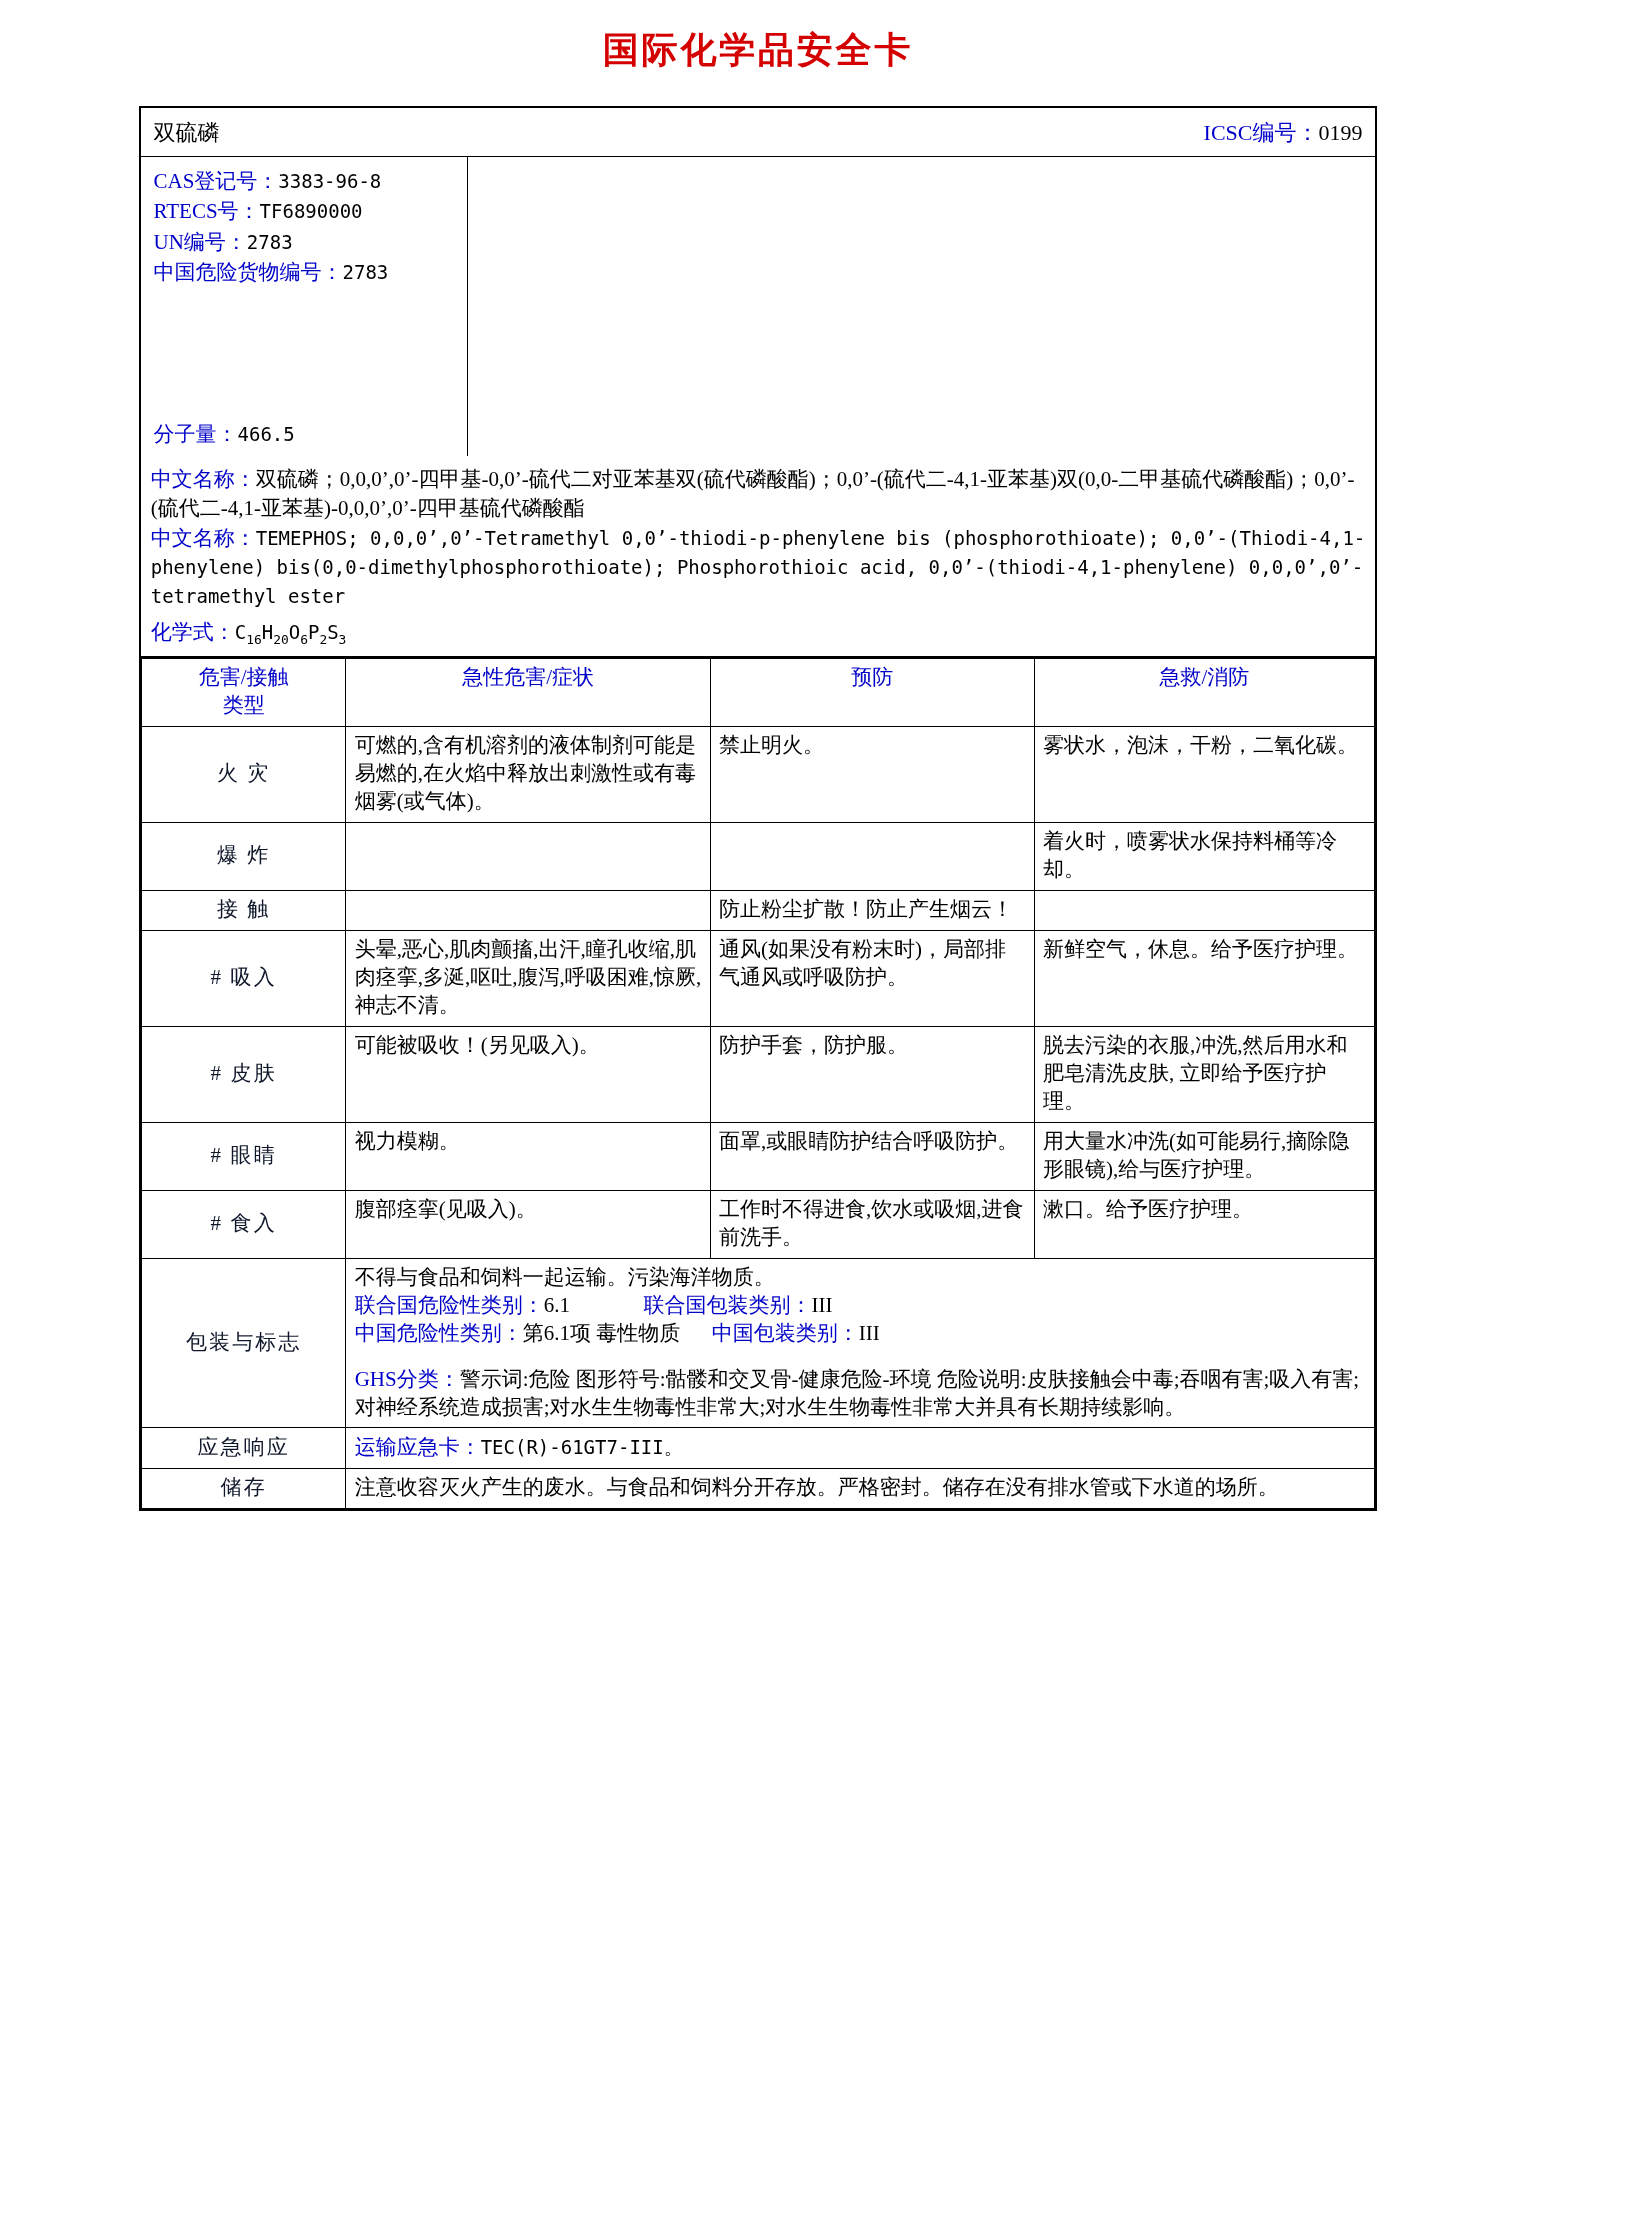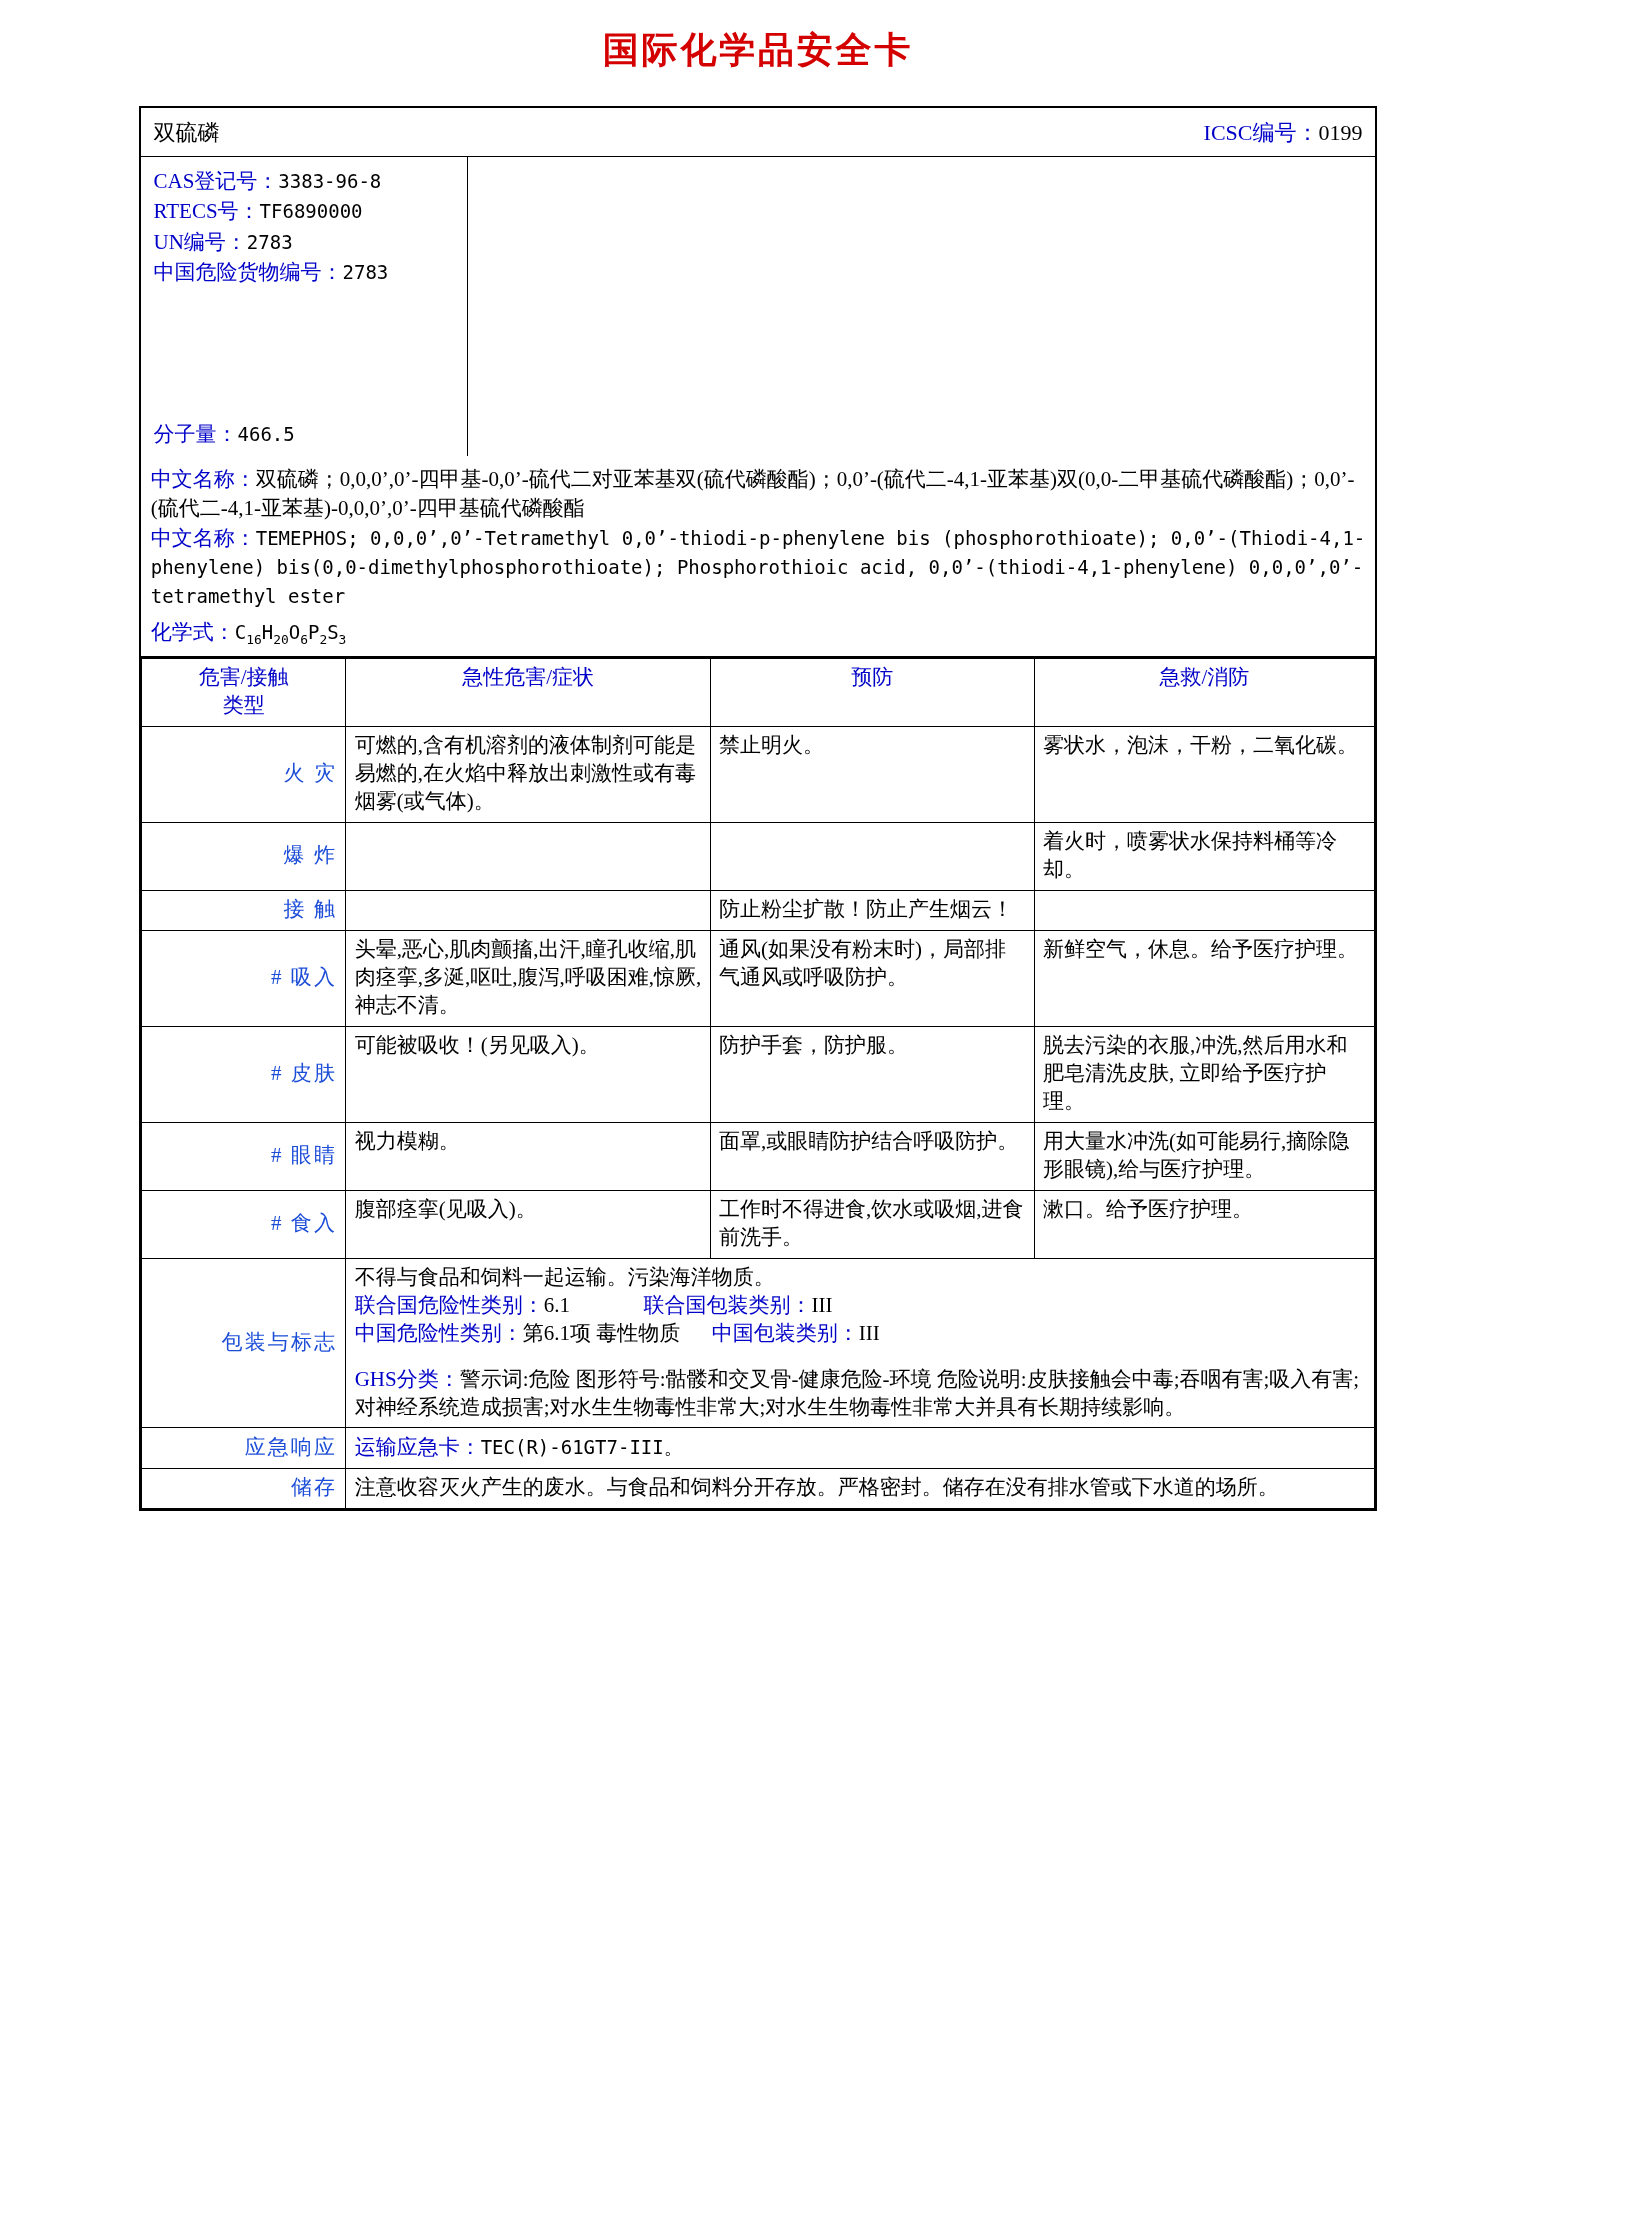--- a/index.html
+++ b/index.html
@@ -94,22 +94,22 @@
     font-size: 0.68em;
   }
   .colhdr td {
     text-align: center;
     font-size: 23px;
     color: #0000c8;
     padding: 9.7px 5.6px;
     vertical-align: middle;
   }
   .rowlabel {
-    text-align: right;
-    color: #1d4ed8;
+    text-align: center;
+    color: #0f172a;
     vertical-align: middle !important;
     font-size: 21.6px;
     letter-spacing: 2.1px;
   }
   .c1 { width: 160px; }
   .c2 { width: 299px; }
   .c3 { width: 264px; }
   .c4 { width: 278px; }
   .ghs-line { margin-top: 18px; }
   .spacer { height: 42px; }

